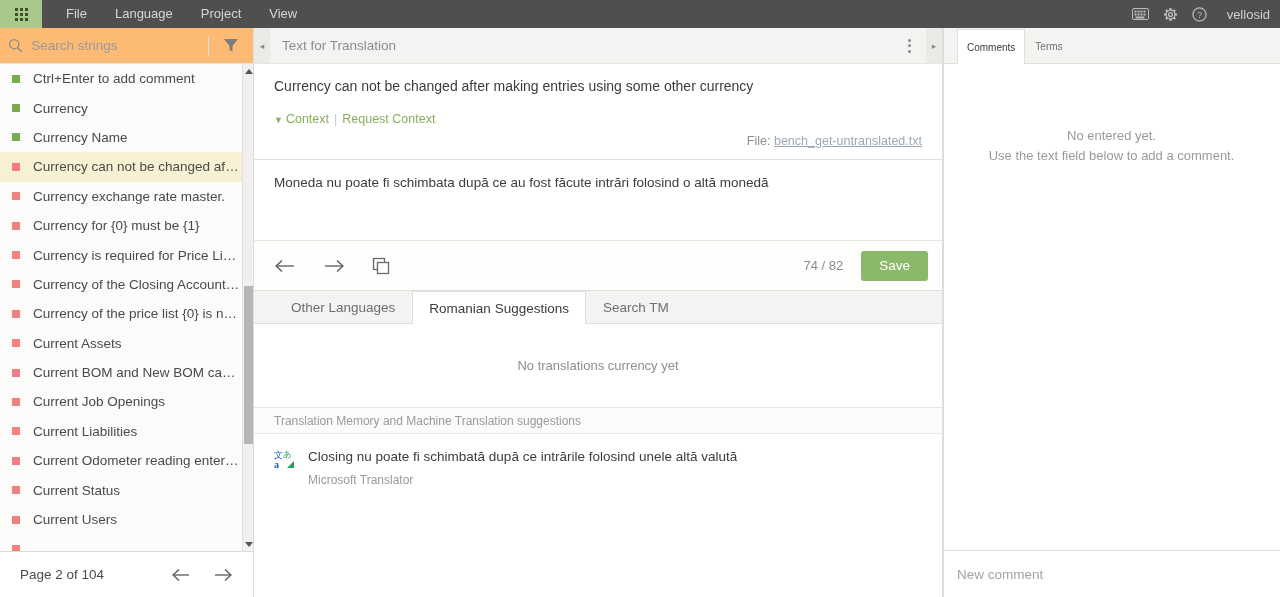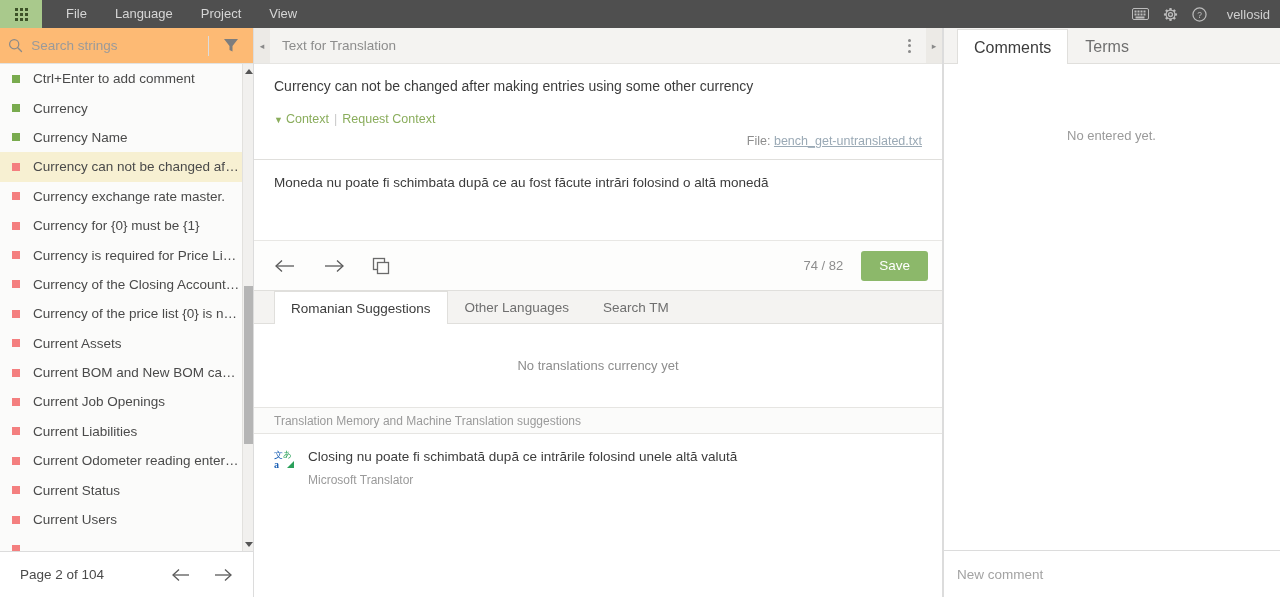--- a/index.html
+++ b/index.html
@@ -164,21 +164,21 @@
   .tm-src { font-size: 12px; color: #9a9a9a; margin-top: 6px; }
   .center-fill { flex: 1 1 auto; background: #fff; }
 
   
   .right { width: 337px; flex: 0 0 337px; display: flex; flex-direction: column; background: #fff; }
   .right-tabs {
     display: flex; align-items: flex-end; height: 36px; flex: 0 0 36px;
     background: #f4f3f1; border-bottom: 1px solid #e0dfdc; padding-left: 14px;
   }
   .rtab {
-    padding: 0 16px; height: 35px; line-height: 35px; font-size: 16px; color: #6f6f6f;
+    padding: 0 9px; height: 35px; line-height: 35px; font-size: 10px; color: #6f6f6f;
     cursor: pointer; border: 1px solid transparent; border-bottom: none;
   }
   .rtab.active { background: #fff; color: #3c3c3c; border-color: #e0dfdc; position: relative; top: 1px; }
   .comments-area { flex: 1 1 auto; padding-top: 62px; text-align: center; }
   .c-empty { font-size: 13px; color: #9a9a9a; line-height: 1.5; }
   .new-comment {
     height: 47px; flex: 0 0 47px; border-top: 1px solid #dcdcdc;
     display: flex; align-items: center; padding: 0 14px;
   }
   .new-comment input {
@@ -409,22 +409,22 @@
               <rect x="1.5" y="1.5" width="11" height="11" fill="none" stroke="#6a6a6a" stroke-width="1.3"></rect>
               <rect x="5.5" y="5.5" width="11" height="11" fill="#fdfdfc" stroke="#6a6a6a" stroke-width="1.3"></rect>
             </svg>
           </span>
           <span class="char-count">74 / 82</span>
           <button class="save-btn">Save</button>
         </div>
       </div>
 
       <div class="sugg-tabs">
+        <div class="tab">Other Languages</div>
         <div class="tab active">Romanian Suggestions</div>
-        <div class="tab">Other Languages</div>
         <div class="tab">Search TM</div>
       </div>
 
       <div class="sugg-empty">No translations currency yet</div>
 
       <div class="tm-header">Translation Memory and Machine Translation suggestions</div>
 
       <div class="tm-item">
         <div class="tm-ico">
           <svg width="22" height="20" viewBox="0 0 22 20">
@@ -445,20 +445,21 @@
 
     <div class="right">
       <div class="right-wrap">
         <div class="right-divider"></div>
         <div class="right-tabs">
           <div class="rtab active">Comments</div>
           <div class="rtab">Terms</div>
         </div>
         <div class="comments-area">
           <div class="c-empty">No entered yet.</div>
+          <div class="c-empty">Use the text field below to add a comment.</div>
         </div>
         <div class="new-comment">
           <input type="text" placeholder="New comment" style="">
         </div>
       </div>
     </div>
 
   </div>
 </div>
 

